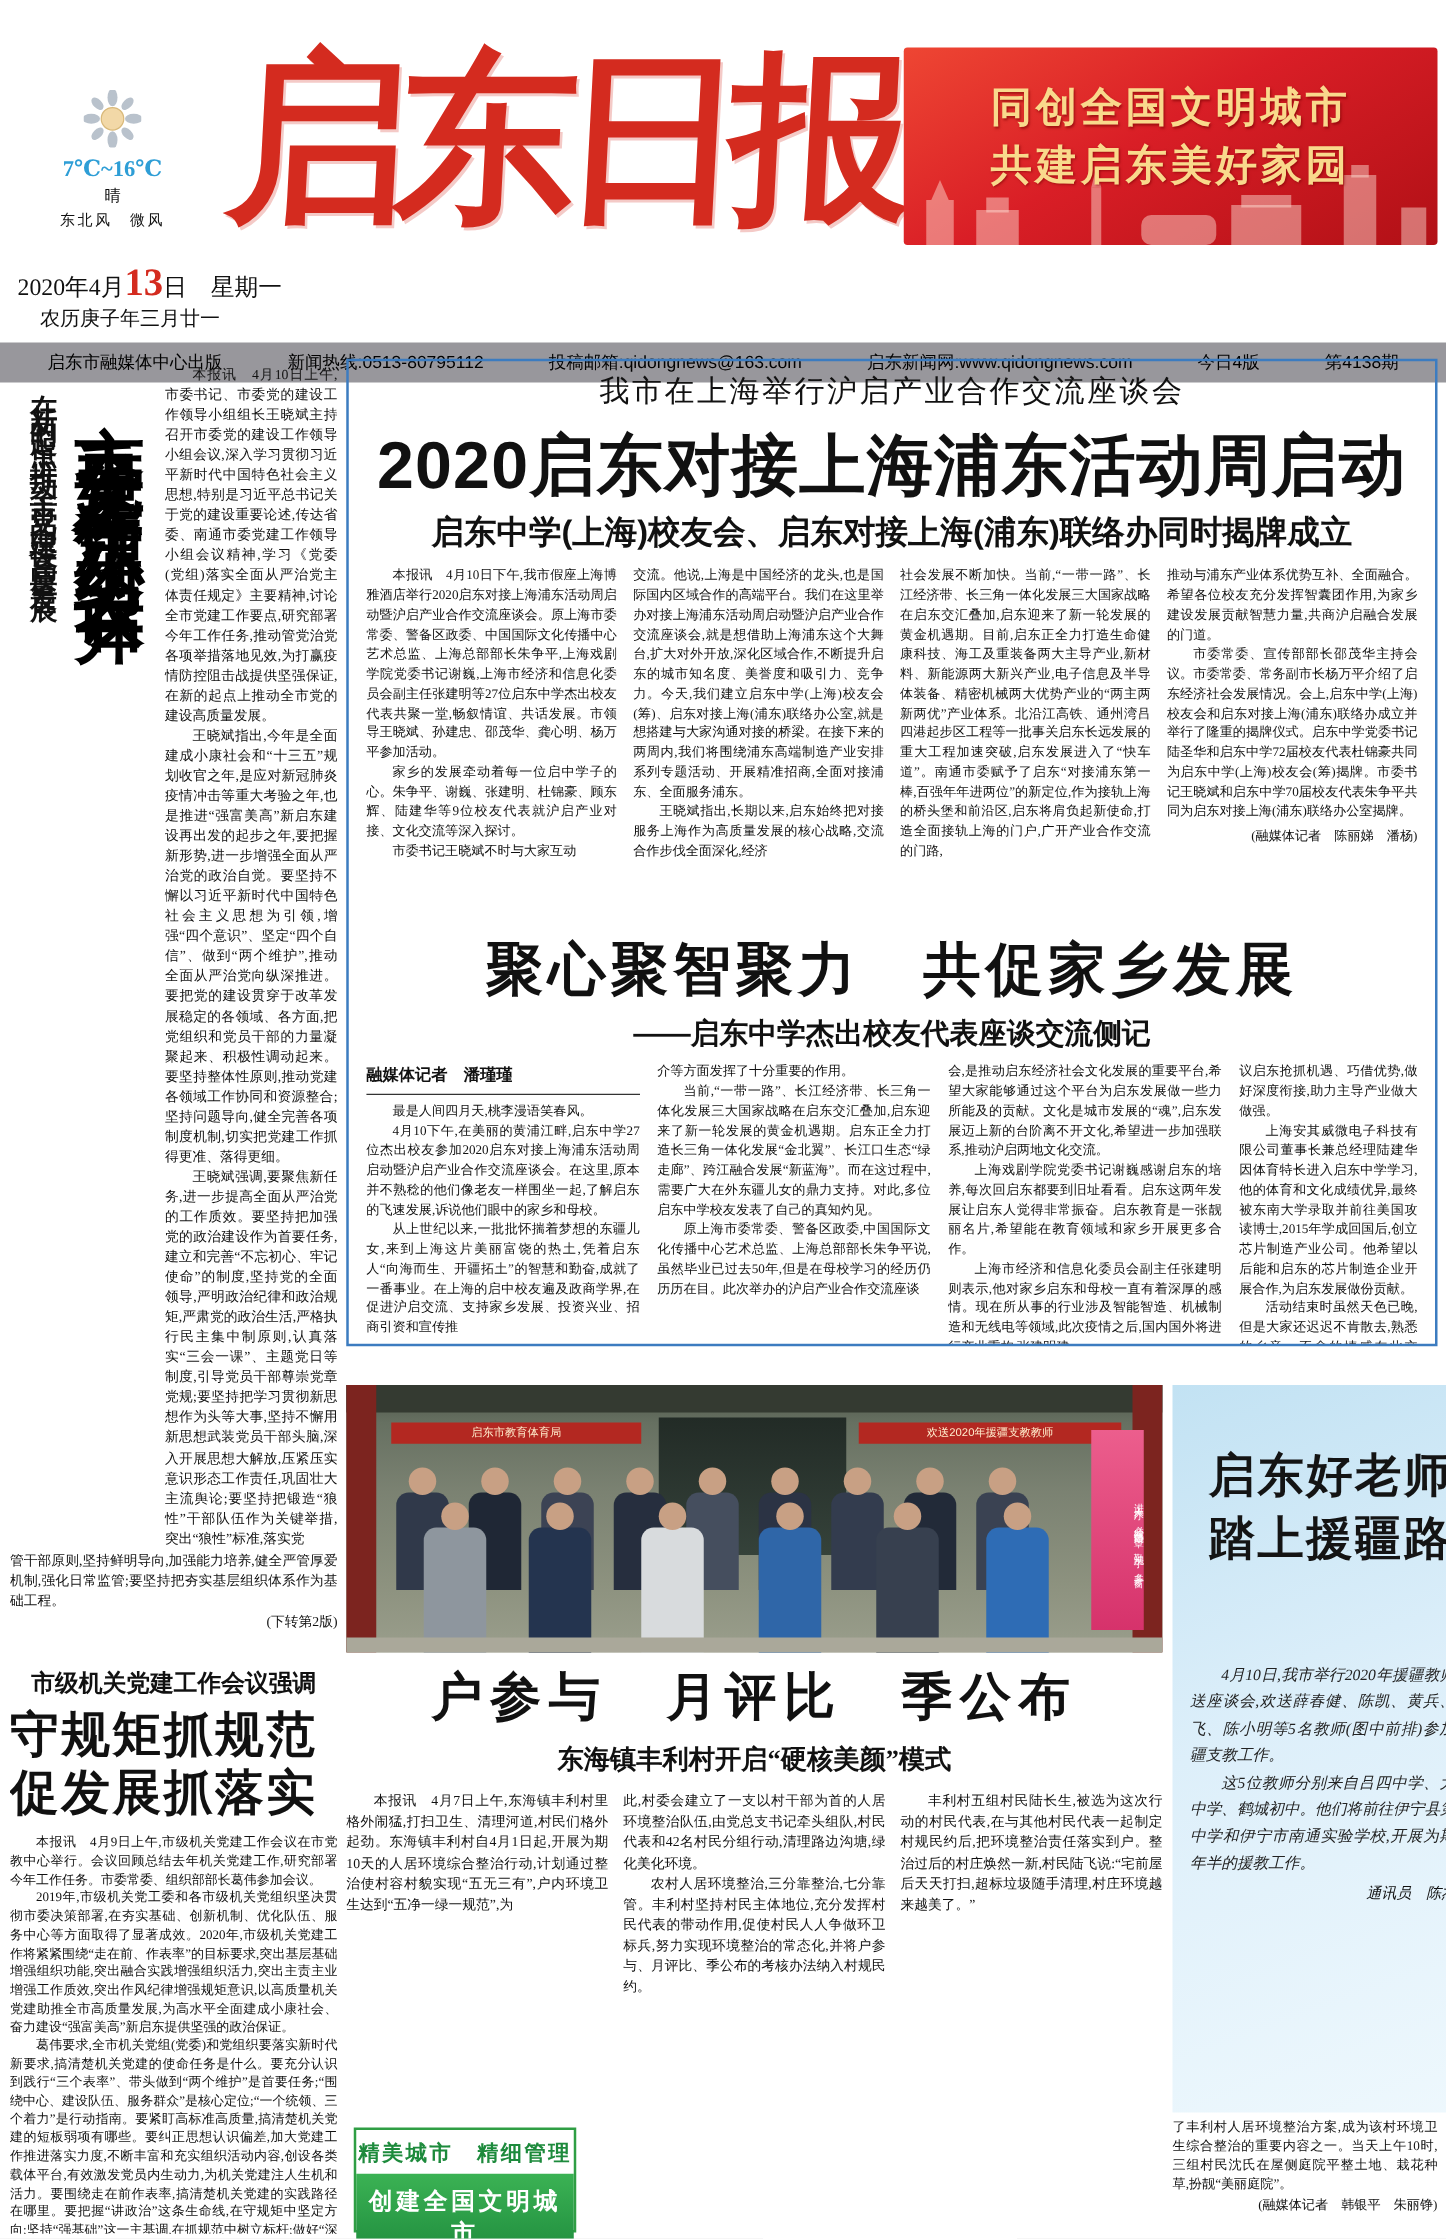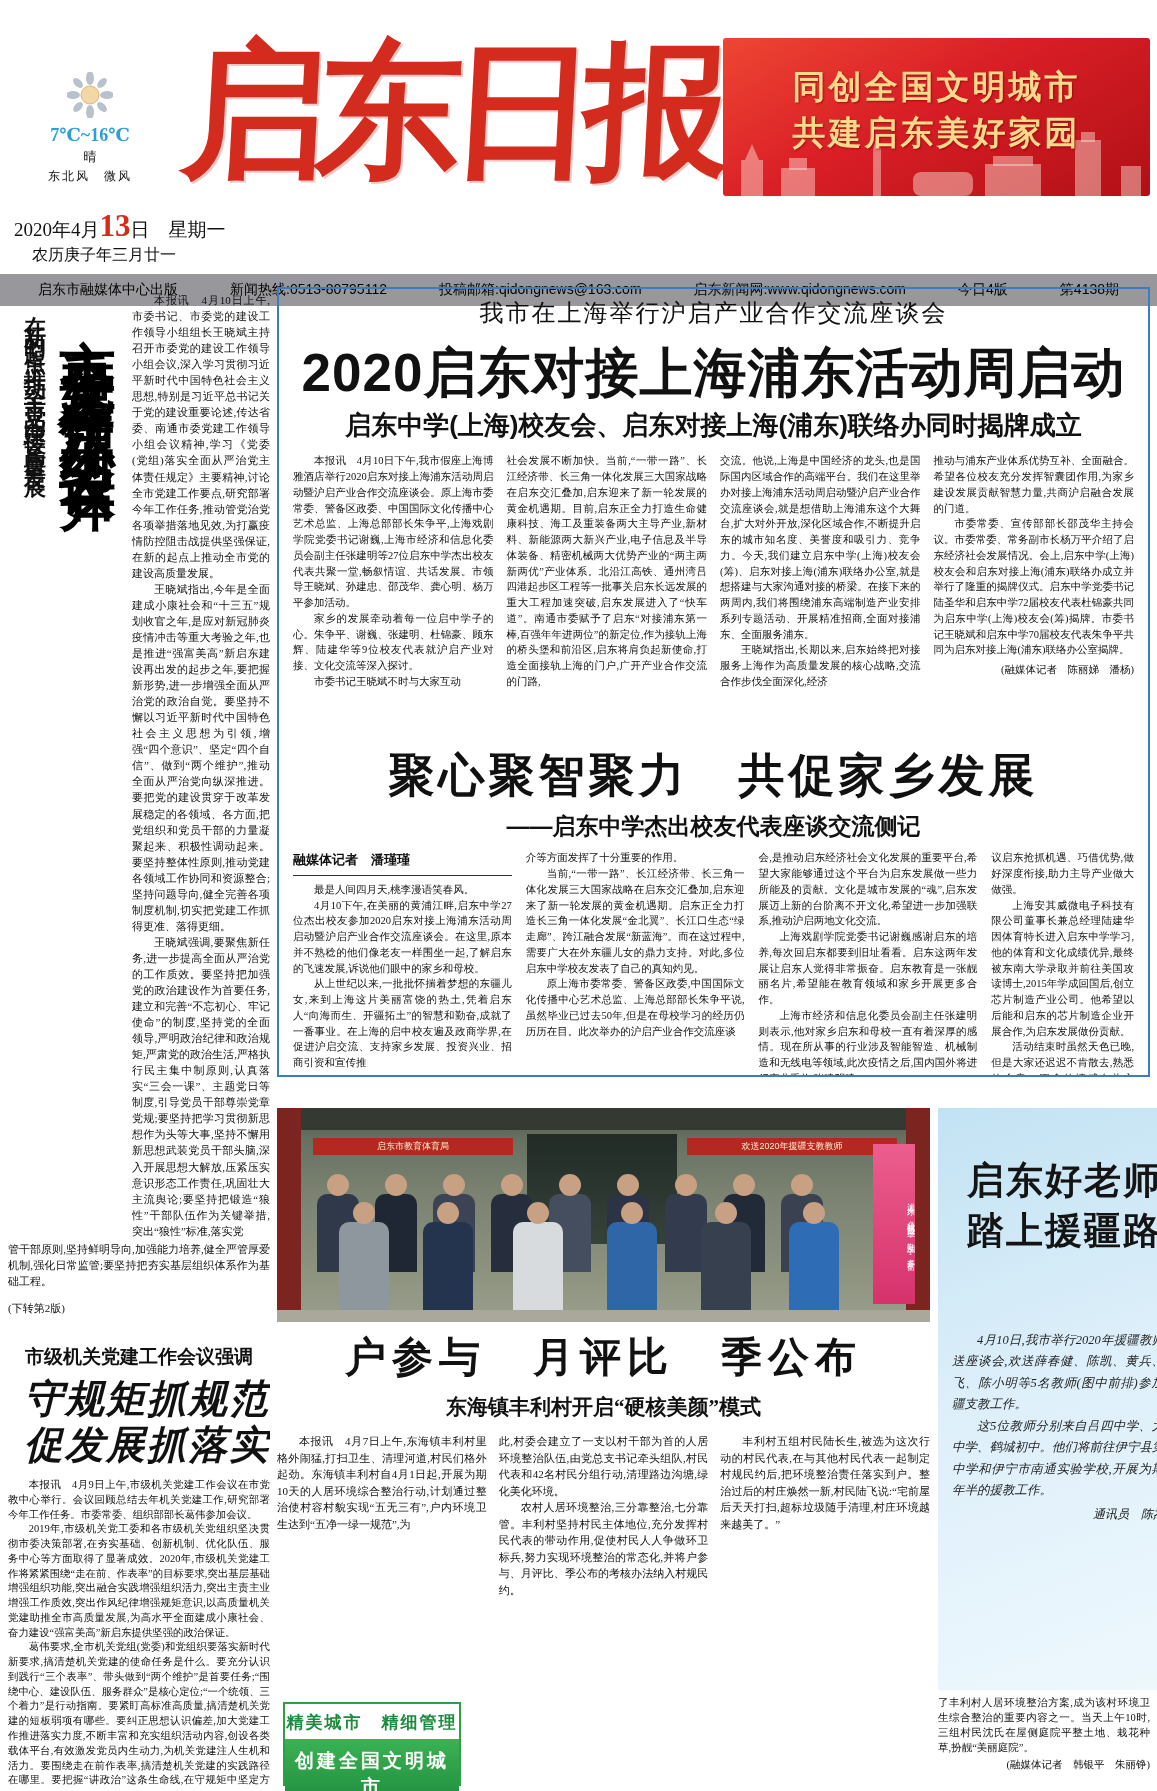--- a/index.html
+++ b/index.html
@@ -36,25 +36,25 @@
   .la1 { display:flex; }
   .la1-kicker { writing-mode:vertical-rl; font-size:22px; letter-spacing:9px; width:42px;
                 padding-top:6px; font-weight:bold; }
   .la1-head { writing-mode:vertical-rl; font-size:56px; font-weight:900; width:76px;
               letter-spacing:11px; line-height:76px; font-family:"Liberation Sans",sans-serif;
               color:#000; padding-top:2px; }
   .la1-body { flex:1; font-size:11px; line-height:1.46; text-align:justify; padding-left:6px; }
   .la1-body p, .la1-wide p, .bodytext p { text-indent:2em; }
   .la1-wide { font-size:11px; line-height:1.46; text-align:justify; margin-top:2px; }
   .la1-wide .cont { text-indent:0; }
-  .turn { text-align:left; font-size:11px; margin-top:11px; }
+  .turn { text-align:right; font-size:11px; margin-top:1px; }
   .la2 { margin-top:28px; }
   .la2-kicker { text-align:center; font-size:19px; font-weight:bold; }
-  .la2-head { text-align:right; font-size:39px; font-weight:900; line-height:1.18;
-              letter-spacing:2px; margin-top:6px;font-style:italic; }
+  .la2-head { text-align:left; font-size:39px; font-weight:900; line-height:1.18;
+              letter-spacing:2px; margin-top:6px; }
   .la2-body { margin-top:10px; font-size:10.4px; line-height:1.42; text-align:justify; }
 
   
   .mainbox { position:absolute; left:277px; top:287px; width:873px; height:790px;
              border:2px solid #3c7cc0; padding:8px 14px 0 14px; overflow:hidden; }
   .m-kicker { text-align:center; font-size:24px; letter-spacing:2px; }
   .m-head { text-align:center; font-size:53px; font-weight:900; letter-spacing:1px;
             line-height:1.12; margin-top:14px; font-family:"Liberation Sans",sans-serif; }
   .m-sub { text-align:center; font-size:26px; font-weight:bold; margin-top:6px;
            font-family:"Liberation Sans",sans-serif; }
@@ -224,25 +224,25 @@
     <div class="m-kicker">我市在上海举行沪启产业合作交流座谈会</div>
     <div class="m-head">2020启东对接上海浦东活动周启动</div>
     <div class="m-sub">启东中学(上海)校友会、启东对接上海(浦东)联络办同时揭牌成立</div>
     <div class="cols4">
       <div class="col bodytext">
         <p>本报讯　4月10日下午,我市假座上海博雅酒店举行2020启东对接上海浦东活动周启动暨沪启产业合作交流座谈会。原上海市委常委、警备区政委、中国国际文化传播中心艺术总监、上海总部部长朱争平,上海戏剧学院党委书记谢巍,上海市经济和信息化委员会副主任张建明等27位启东中学杰出校友代表共聚一堂,畅叙情谊、共话发展。市领导王晓斌、孙建忠、邵茂华、龚心明、杨万平参加活动。</p>
         <p>家乡的发展牵动着每一位启中学子的心。朱争平、谢巍、张建明、杜锦豪、顾东辉、陆建华等9位校友代表就沪启产业对接、文化交流等深入探讨。</p>
         <p>市委书记王晓斌不时与大家互动</p>
       </div>
       <div class="col bodytext">
-        <p style="text-indent:0">社会发展不断加快。当前,“一带一路”、长江经济带、长三角一体化发展三大国家战略在启东交汇叠加,启东迎来了新一轮发展的黄金机遇期。目前,启东正全力打造生命健康科技、海工及重装备两大主导产业,新材料、新能源两大新兴产业,电子信息及半导体装备、精密机械两大优势产业的“两主两新两优”产业体系。北沿江高铁、通州湾吕四港起步区工程等一批事关启东长远发展的重大工程加速突破,启东发展进入了“快车道”。南通市委赋予了启东“对接浦东第一棒,百强年年进两位”的新定位,作为接轨上海的桥头堡和前沿区,启东将肩负起新使命,打造全面接轨上海的门户,广开产业合作交流的门路,</p>
-      </div>
-      <div class="col bodytext">
         <p style="text-indent:0">交流。他说,上海是中国经济的龙头,也是国际国内区域合作的高端平台。我们在这里举办对接上海浦东活动周启动暨沪启产业合作交流座谈会,就是想借助上海浦东这个大舞台,扩大对外开放,深化区域合作,不断提升启东的城市知名度、美誉度和吸引力、竞争力。今天,我们建立启东中学(上海)校友会(筹)、启东对接上海(浦东)联络办公室,就是想搭建与大家沟通对接的桥梁。在接下来的两周内,我们将围绕浦东高端制造产业安排系列专题活动、开展精准招商,全面对接浦东、全面服务浦东。</p>
         <p>王晓斌指出,长期以来,启东始终把对接服务上海作为高质量发展的核心战略,交流合作步伐全面深化,经济</p>
+      </div>
+      <div class="col bodytext">
+        <p style="text-indent:0">社会发展不断加快。当前,“一带一路”、长江经济带、长三角一体化发展三大国家战略在启东交汇叠加,启东迎来了新一轮发展的黄金机遇期。目前,启东正全力打造生命健康科技、海工及重装备两大主导产业,新材料、新能源两大新兴产业,电子信息及半导体装备、精密机械两大优势产业的“两主两新两优”产业体系。北沿江高铁、通州湾吕四港起步区工程等一批事关启东长远发展的重大工程加速突破,启东发展进入了“快车道”。南通市委赋予了启东“对接浦东第一棒,百强年年进两位”的新定位,作为接轨上海的桥头堡和前沿区,启东将肩负起新使命,打造全面接轨上海的门户,广开产业合作交流的门路,</p>
       </div>
       <div class="col bodytext">
         <p style="text-indent:0">推动与浦东产业体系优势互补、全面融合。希望各位校友充分发挥智囊团作用,为家乡建设发展贡献智慧力量,共商沪启融合发展的门道。</p>
         <p>市委常委、宣传部部长邵茂华主持会议。市委常委、常务副市长杨万平介绍了启东经济社会发展情况。会上,启东中学(上海)校友会和启东对接上海(浦东)联络办成立并举行了隆重的揭牌仪式。启东中学党委书记陆圣华和启东中学72届校友代表杜锦豪共同为启东中学(上海)校友会(筹)揭牌。市委书记王晓斌和启东中学70届校友代表朱争平共同为启东对接上海(浦东)联络办公室揭牌。</p>
         <div class="m-byline">(融媒体记者　陈丽娣　潘杨)</div>
       </div>
     </div>
 
     <div class="tribute">
       <div class="t-head">聚心聚智聚力　共促家乡发展</div>

